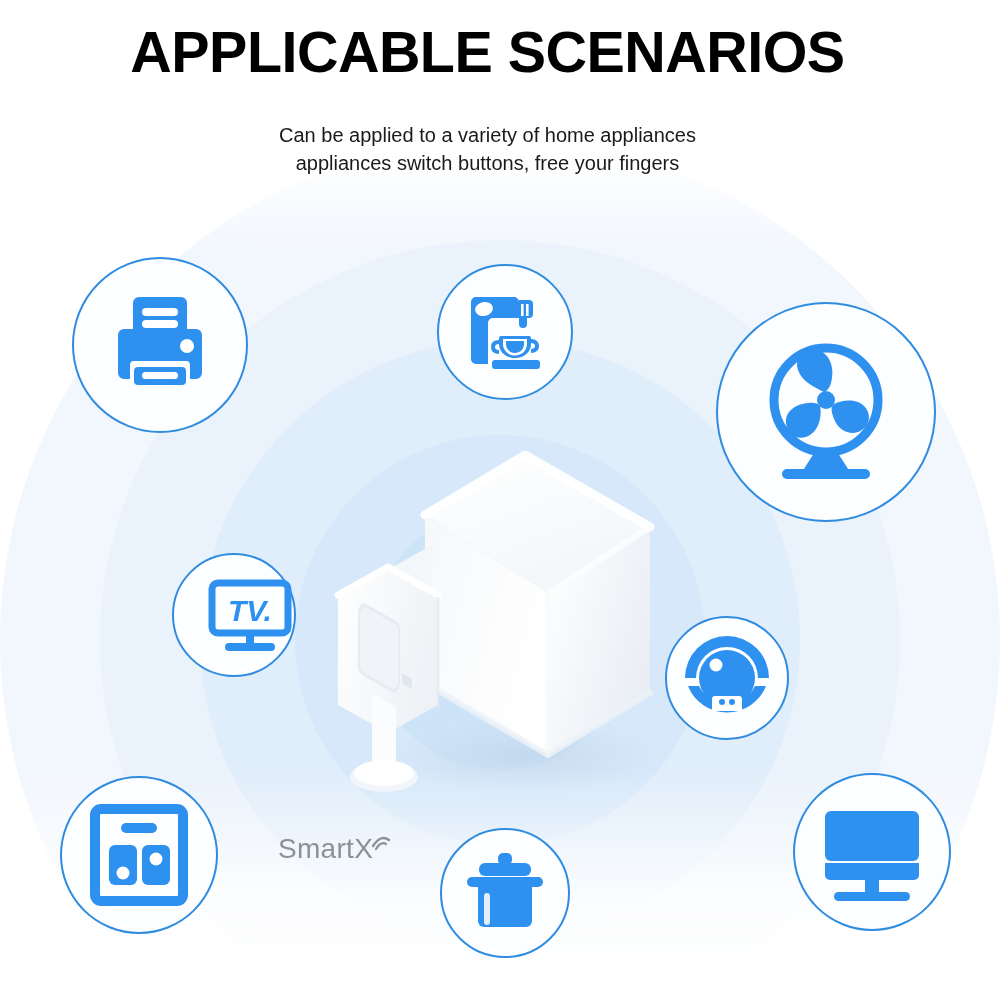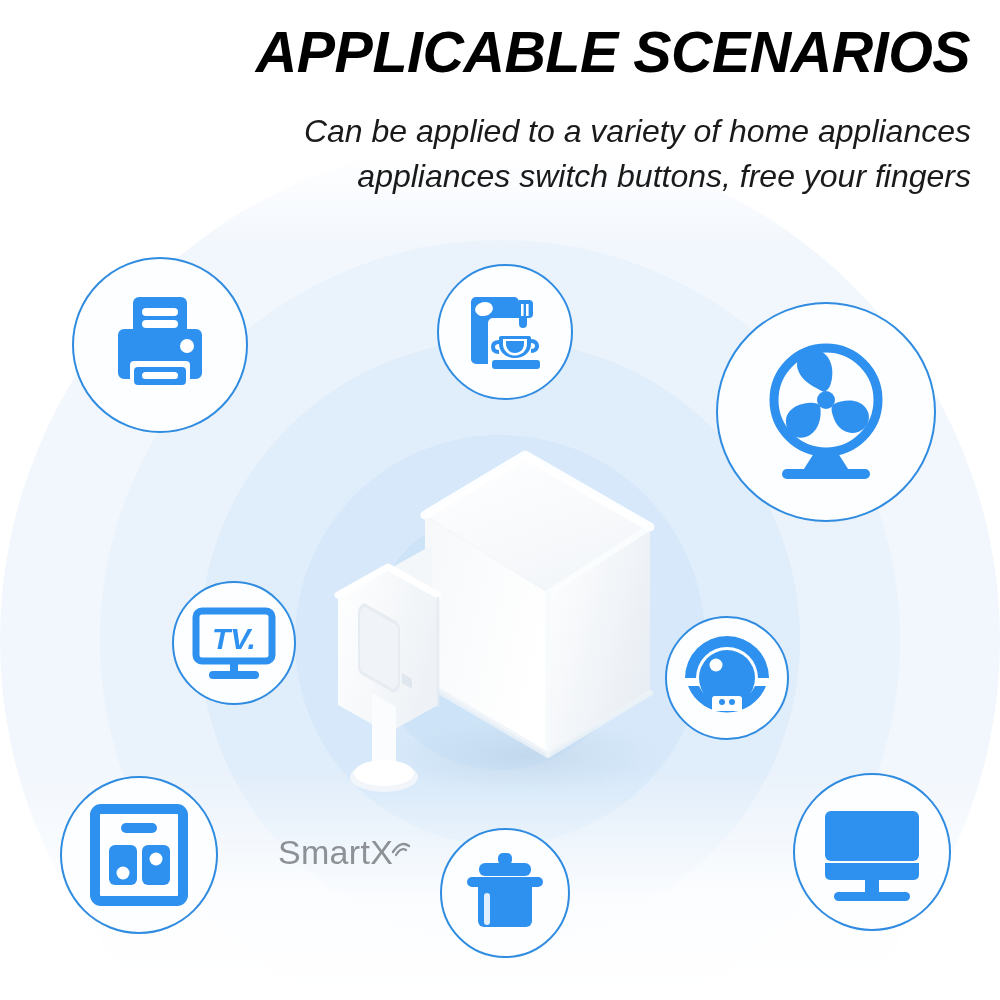--- a/index.html
+++ b/index.html
@@ -49,38 +49,37 @@
     z-index: 1;
     pointer-events: none;
   }
 
   
   .header {
     position: absolute;
     left: 0; top: 0;
     width: 975px;
     z-index: 5;
-    text-align: right;
-    font-style: italic;
+    text-align: center;
   }
   .title {
     margin: 0;
     padding-top: 22px;
     font-size: 58px;
     line-height: 1.05;
     font-weight: bold;
     letter-spacing: -0.5px;
     color: #000000;
     font-family: "Liberation Sans", sans-serif;
     transform: scaleX(0.99);
   }
   .subtitle {
-    margin: 4px;
+    margin: 16px;
     padding-top: 22px;
-    font-size: 32px;
+    font-size: 20px;
     line-height: 1.42;
     color: #1a1a1a;
     font-weight: 400;
     font-family: "Liberation Sans", sans-serif;
   }
   .subtitle .ln { display: block; }
 
   
   .bubble {
     position: absolute;
@@ -101,21 +100,21 @@
     z-index: 3;
   }
 
   
   .brand {
     position: absolute;
     z-index: 6;
     display: flex;
     align-items: flex-start;
     color: #8d9196;
-    font-size: 34px;
+    font-size: 28px;
     letter-spacing: 0.3px;
     font-family: "Liberation Sans", sans-serif;
     font-weight: 400;
   }
   .brand .wifi-mark {
     margin-left: -3px;
     margin-top: -6px;
   }
 </style>
 </head>
@@ -242,21 +241,21 @@
         <circle cx="76" cy="64" r="9"></circle>
         <path d="M74 56 C 66 52 52 46 48 34 C 44 21 54 12 66 14 C 79 16 84 30 82 42 C 81 49 79 54 74 56 Z"></path>
         <path d="M84 68 C 92 64 106 62 114 70 C 123 79 119 92 108 96 C 96 100 86 91 83 80 C 81 74 81 70 84 68 Z"></path>
         <path d="M70 70 C 72 78 70 93 60 99 C 49 106 37 99 36 87 C 35 75 46 68 58 67 C 64 66.5 68 67 70 70 Z"></path>
         <path d="M66 114 h20 l14 22 h-48 z"></path>
         <rect x="32" y="133" width="88" height="10" rx="5"></rect>
       </g>
     </svg>
   </div>
 
-  <div class="bubble" style="left:172px; top:581px; width:124px; height:124px;">
+  <div class="bubble" style="left:172px; top:553px; width:124px; height:124px;justify-content:flex-end;">
     <svg width="88" height="88" viewBox="0 0 88 88">
       <g fill="#2e90ef">
         <rect x="6" y="12" width="76" height="50" rx="6" fill="none" stroke="#2e90ef" stroke-width="7"></rect>
         <rect x="40" y="62" width="8" height="12"></rect>
         <rect x="19" y="72" width="50" height="8" rx="4"></rect>
         <text x="44" y="50" text-anchor="middle" font-family="&quot;Liberation Sans&quot;, sans-serif" font-size="30" font-weight="bold" font-style="italic" fill="#2e90ef">TV.</text>
       </g>
     </svg>
   </div>
 

